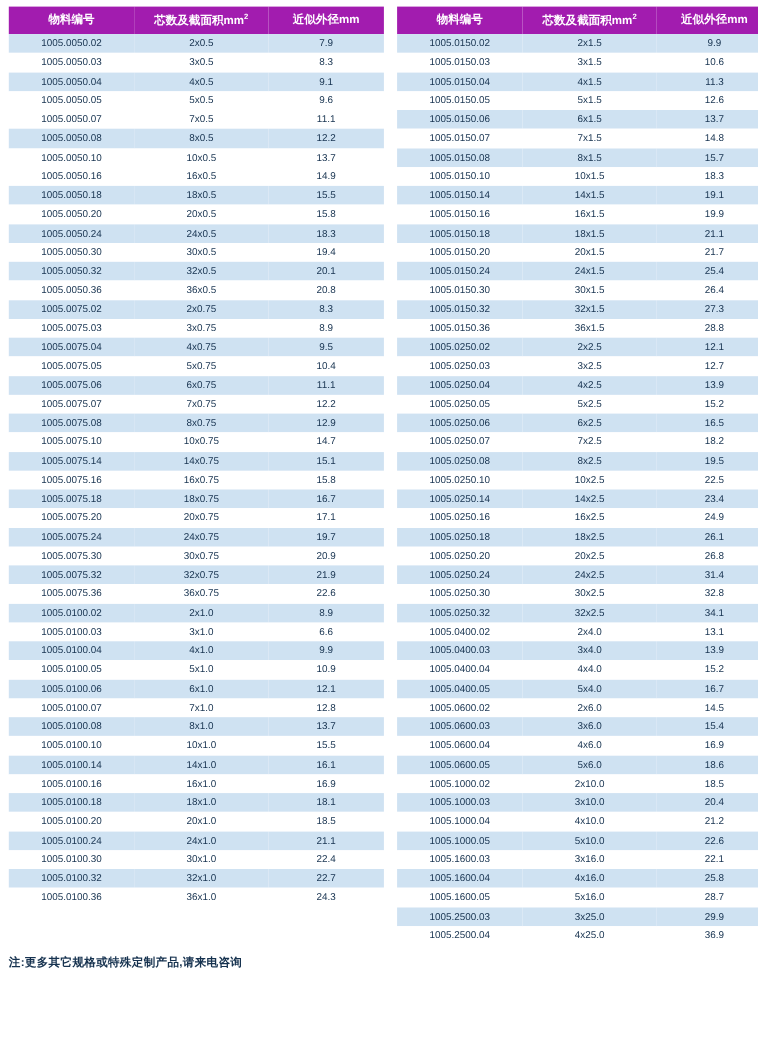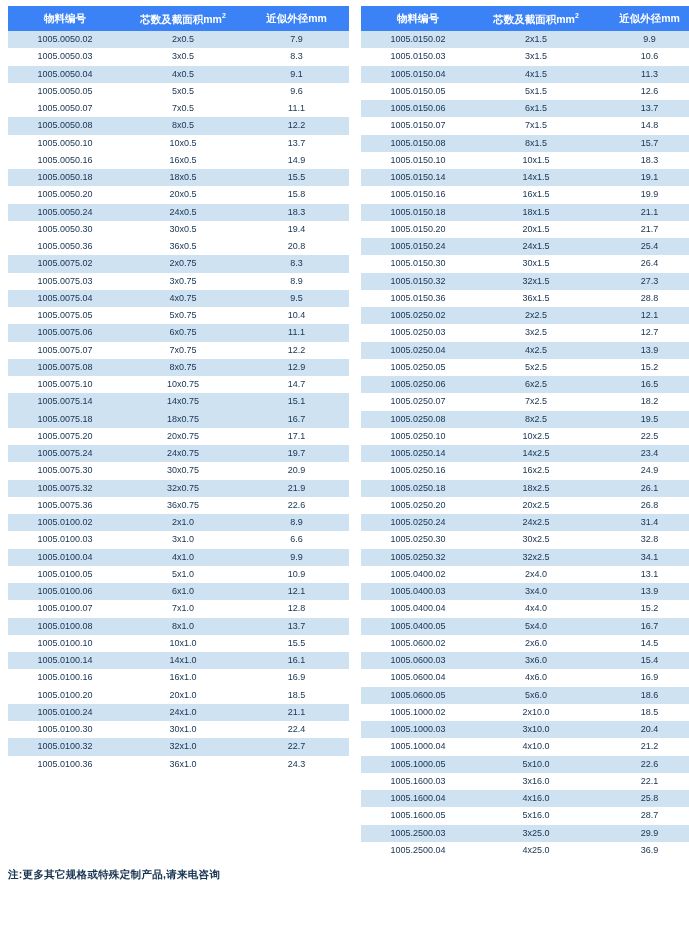--- a/index.html
+++ b/index.html
@@ -28,21 +28,21 @@
   }
   table {
     border-collapse: collapse;
     table-layout: fixed;
     font-size: 9px;
   }
   table.tbl {
     width: 329px;
   }
   thead th {
-    background: #3b82f6;
+    background: #a21caf;
     color: #ffffff;
     font-size: 10.5px;
     font-weight: bold;
     text-align: center;
     padding: 6px 2px;
     border: none;
     line-height: 1.1;
   }
   thead th.c0 { width: 110px; }
   thead th.c1 { width: 118px; }
@@ -143,20 +143,25 @@
           <tr class="odd">
             <td>1005.0050.24</td>
             <td>24x0.5</td>
             <td>18.3</td>
           </tr>
           <tr class="even">
             <td>1005.0050.30</td>
             <td>30x0.5</td>
             <td>19.4</td>
           </tr>
+          <tr class="odd">
+            <td>1005.0050.32</td>
+            <td>32x0.5</td>
+            <td>20.1</td>
+          </tr>
           <tr class="even">
             <td>1005.0050.36</td>
             <td>36x0.5</td>
             <td>20.8</td>
           </tr>
           <tr class="odd">
             <td>1005.0075.02</td>
             <td>2x0.75</td>
             <td>8.3</td>
           </tr>
@@ -193,20 +198,25 @@
           <tr class="even">
             <td>1005.0075.10</td>
             <td>10x0.75</td>
             <td>14.7</td>
           </tr>
           <tr class="odd">
             <td>1005.0075.14</td>
             <td>14x0.75</td>
             <td>15.1</td>
           </tr>
+          <tr class="even">
+            <td>1005.0075.16</td>
+            <td>16x0.75</td>
+            <td>15.8</td>
+          </tr>
           <tr class="odd">
             <td>1005.0075.18</td>
             <td>18x0.75</td>
             <td>16.7</td>
           </tr>
           <tr class="even">
             <td>1005.0075.20</td>
             <td>20x0.75</td>
             <td>17.1</td>
           </tr>
@@ -272,20 +282,25 @@
           </tr>
           <tr class="odd">
             <td>1005.0100.14</td>
             <td>14x1.0</td>
             <td>16.1</td>
           </tr>
           <tr class="even">
             <td>1005.0100.16</td>
             <td>16x1.0</td>
             <td>16.9</td>
+          </tr>
+          <tr class="odd">
+            <td>1005.0100.18</td>
+            <td>18x1.0</td>
+            <td>18.1</td>
           </tr>
           <tr class="even">
             <td>1005.0100.20</td>
             <td>20x1.0</td>
             <td>18.5</td>
           </tr>
           <tr class="odd">
             <td>1005.0100.24</td>
             <td>24x1.0</td>
             <td>21.1</td>

